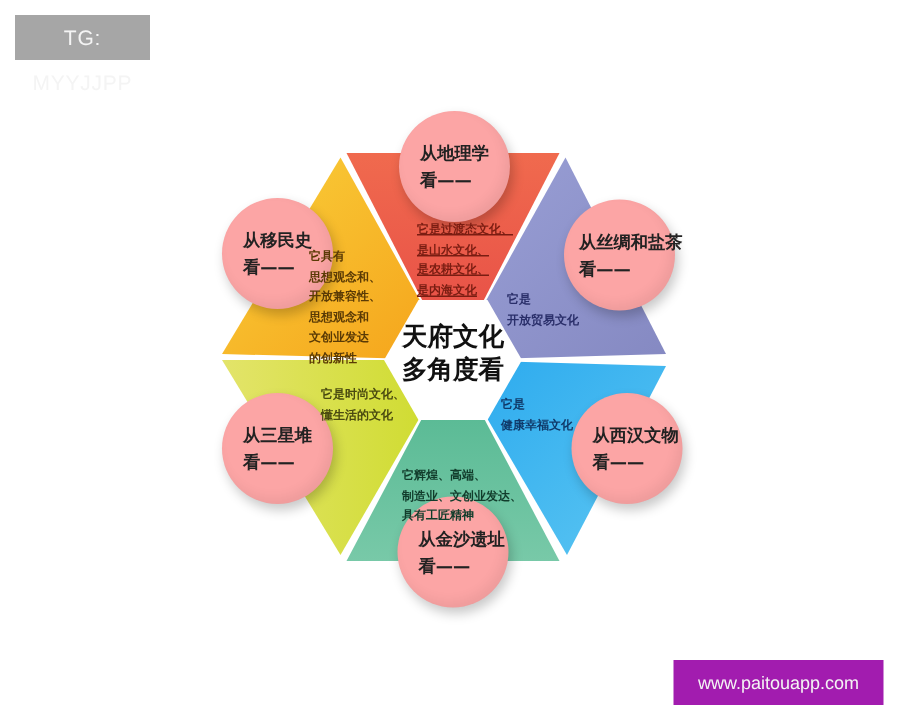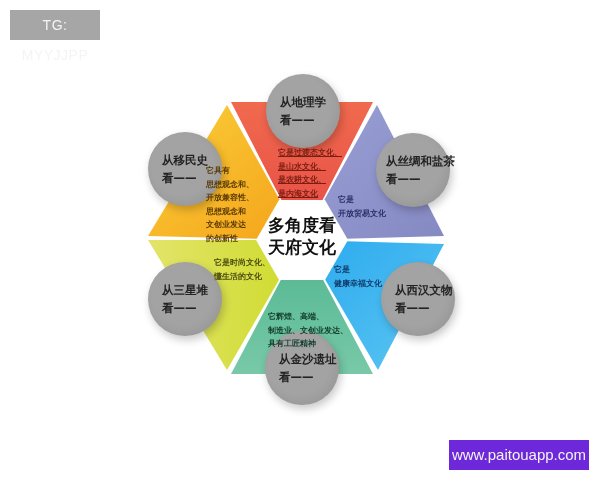--- a/index.html
+++ b/index.html
@@ -1,25 +1,25 @@
 <!DOCTYPE html>
 <html><head>
 <meta charset="utf-8">
 <style>
   html, body { margin:0; padding:0; }
   body { width:600px; height:480px; background:#ffffff; position:relative; overflow:hidden;
          font-family:"DejaVu Sans", sans-serif; }
   .wm-top { position:absolute; left:10px; top:10px; width:90px; height:30px; background:#a6a6a6;
             color:#f4f4f4; font-family:"Liberation Sans", sans-serif; font-size:14px; line-height:30px;
             text-align:center; letter-spacing:0.5px; }
-  .wm-bottom { position:absolute; left:449px; top:440px; width:140px; height:30px; background:#6d28d9;
-            color:#f4f4f4; font-family:"Liberation Sans", sans-serif; font-size:15px; line-height:30px;
+  .wm-bottom { position:absolute; left:449px; top:440px; width:140px; height:30px; background:#a21caf;
+            color:#f4f4f4; font-family:"Liberation Sans", sans-serif; font-size:12px; line-height:30px;
             text-align:center; }
   svg.diagram { position:absolute; left:0; top:0; }
-  .circle { position:absolute; width:74px; height:74px; border-radius:50%; background:#a3a3a3;
+  .circle { position:absolute; width:74px; height:74px; border-radius:50%; background:#fca5a5;
             box-shadow: 2px 4px 8px rgba(0,0,0,0.22), inset -3px -4px 8px rgba(0,0,0,0.06);
             display:flex; flex-direction:column; justify-content:center; padding-left:14px; box-sizing:border-box; }
   .circle span { font-size:11.5px; font-weight:bold; color:#222; line-height:18px; white-space:nowrap; }
   .desc { position:absolute; font-size:8px; line-height:13.5px; white-space:nowrap; font-weight:bold; }
   .center { position:absolute; left:262px; top:214px; width:80px; text-align:center; }
   .center span { display:block; font-size:17px; font-weight:bold; color:#111; line-height:22px; }
 </style>
 </head>
 <body>
 
@@ -57,22 +57,22 @@
   <polygon points="302,240 377,105 444,236" fill="url(#gPurple)"></polygon>
   <polygon points="302,240 444,244 378,370" fill="url(#gBlue)"></polygon>
   <polygon points="302,240 373,374 231,374" fill="url(#gGreen)"></polygon>
   <polygon points="302,240 227,370 148,240" fill="url(#gLime)"></polygon>
   <polygon points="302,240 148,236 227,105" fill="url(#gYellow)"></polygon>
 
   <polygon points="279,200 325,200 348,240 325,280 279,280 256,240" fill="#ffffff"></polygon>
 </svg>
 
 <div class="center">
+  <span>天府文化</span>
   <span>多角度看</span>
-  <span>天府文化</span>
 </div>
 
 <div class="circle" style="left:266px;top:74px;">
   <span>从地理学</span>
   <span>看——</span>
 </div>
 <div class="circle" style="left:376px;top:133px;padding-left:10px;">
   <span>从丝绸和盐茶</span>
   <span>看——</span>
 </div>

